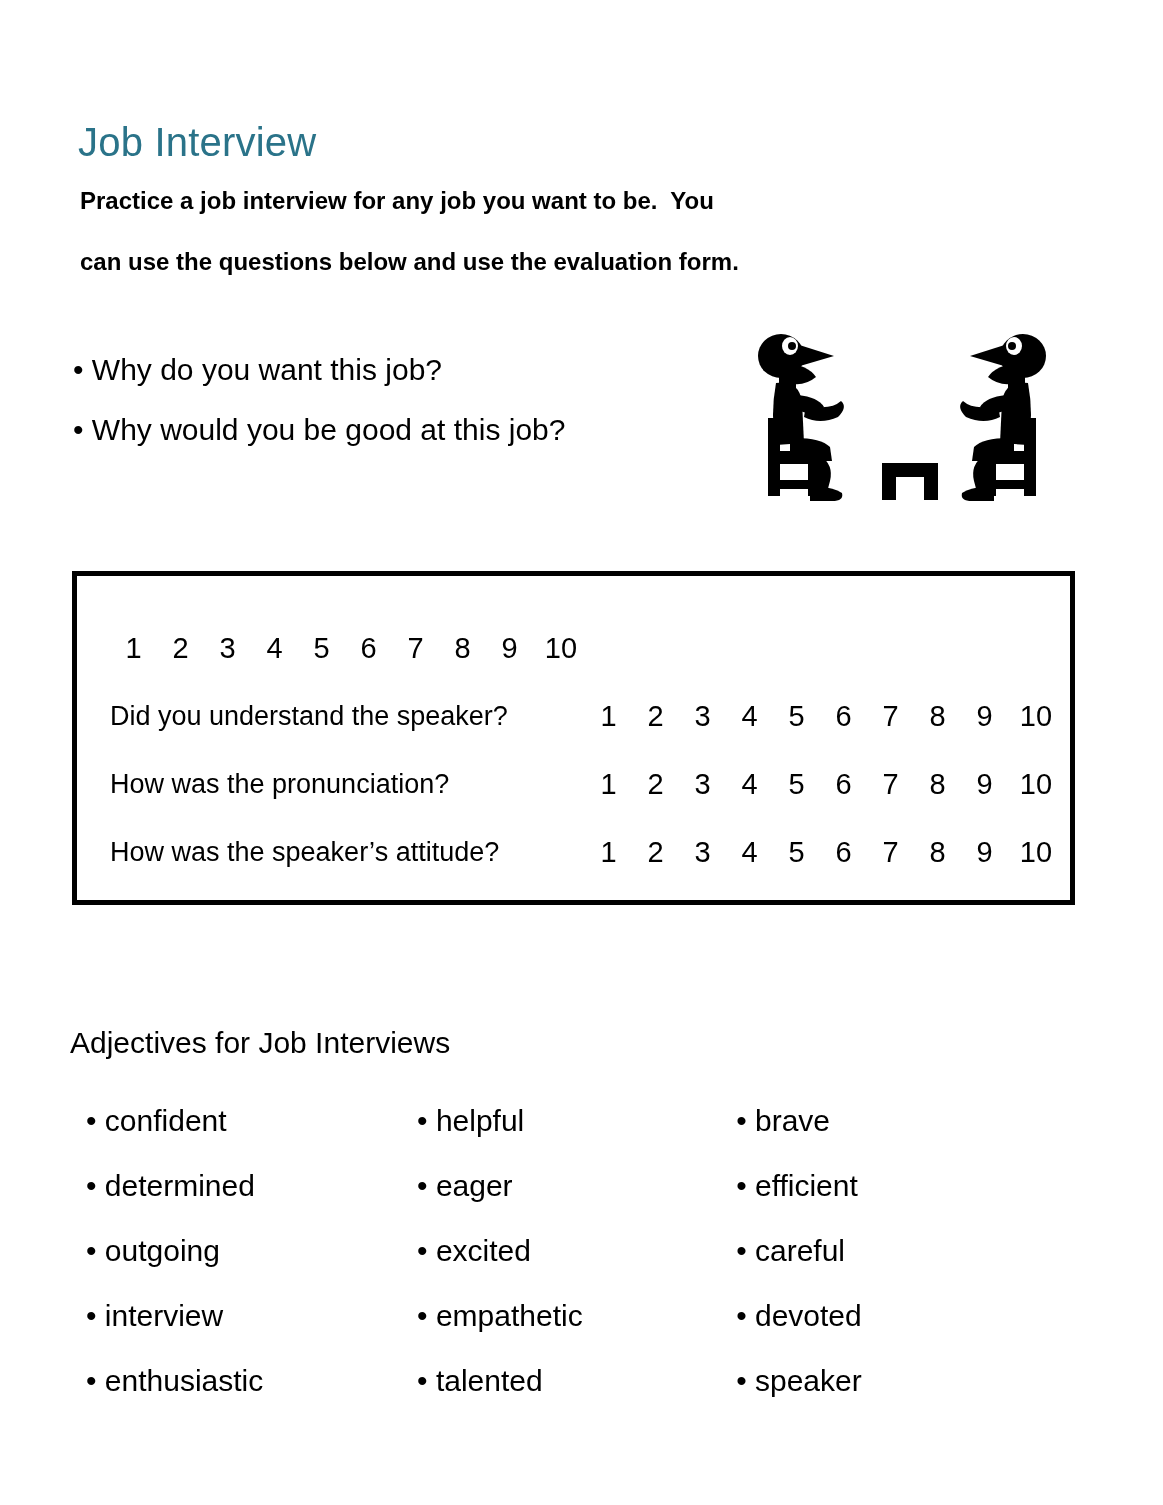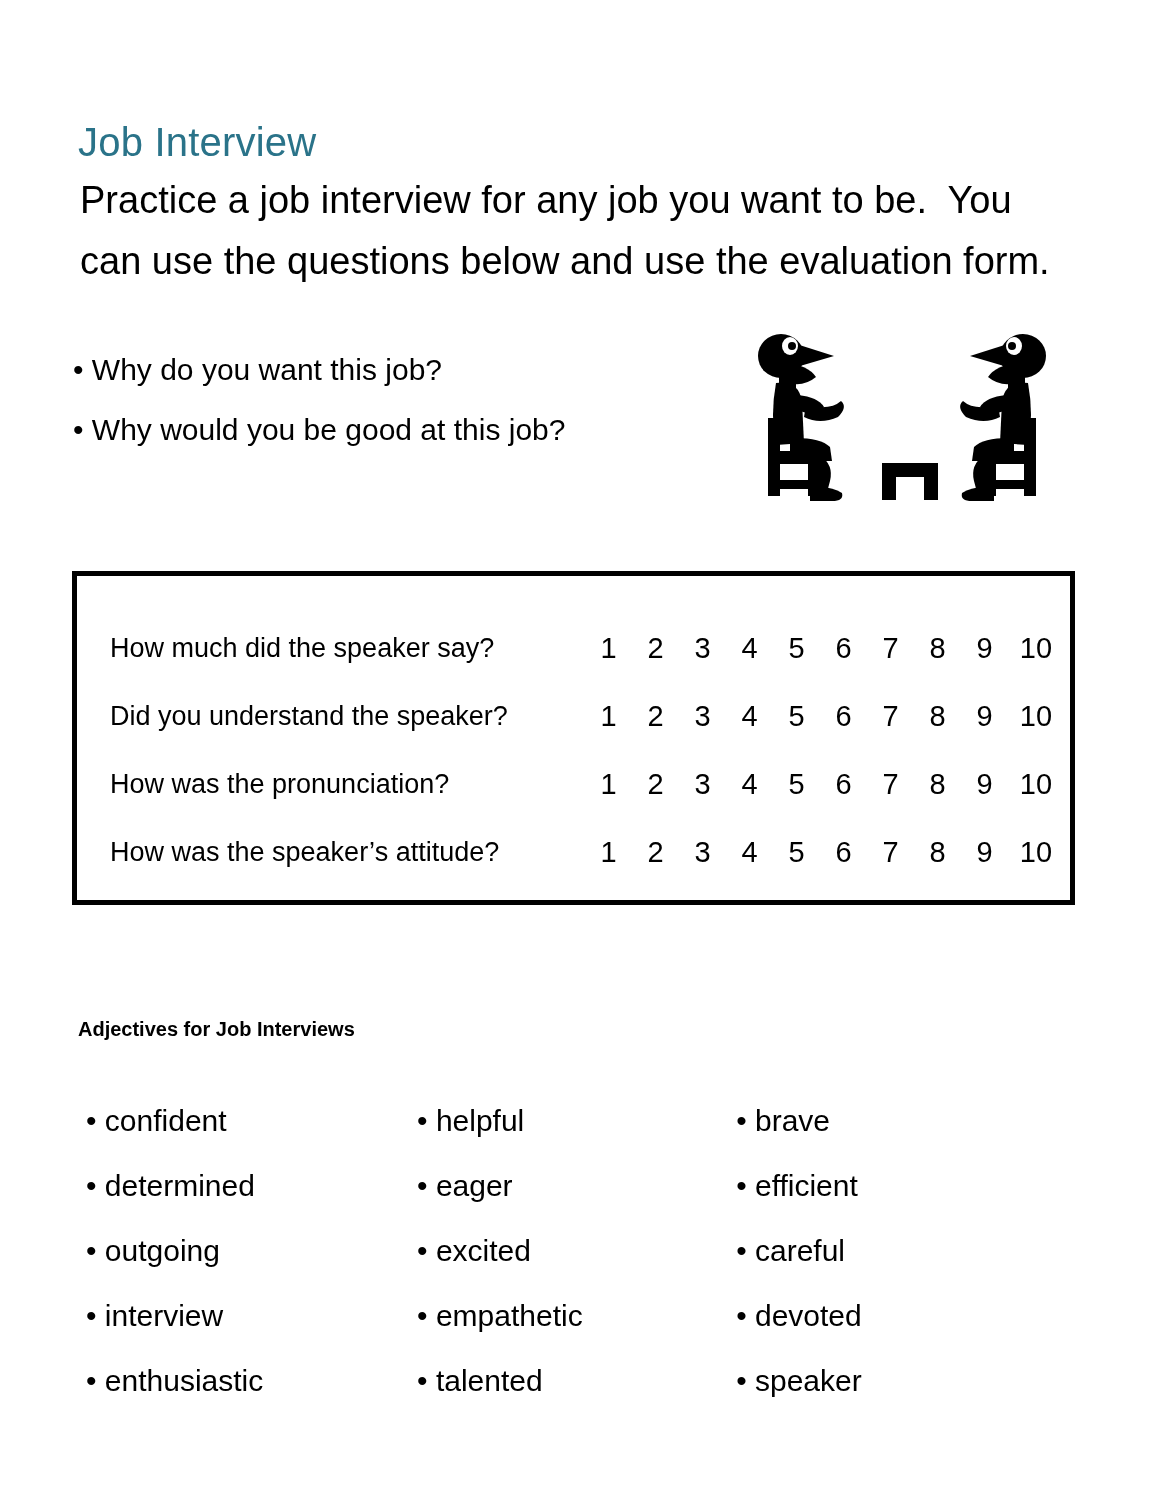--- a/index.html
+++ b/index.html
@@ -29,23 +29,23 @@
     white-space: nowrap;
     margin-top: 36px;
   }
 
   
   .intro {
     position: absolute;
     left: 80px;
     top: 170px;
     width: 980px;
-    font-size: 38px;
+    font-size: 24px;
     line-height: 61px;
-    font-weight: 400;
+    font-weight: 700;
   }
   .intro-line { white-space: pre; display: block; }
 
   
   .questions {
     position: absolute;
     left: 73px;
     top: 340px;
     width: 660px;
     font-size: 30px;
@@ -101,24 +101,24 @@
     font-size: 29px;
     width: 47px;
     text-align: center;
     flex: 0 0 auto;
   }
   .eval-num:last-child { width: 56px; }
 
   
   .adj-heading {
     position: absolute;
-    left: 78px;
+    left: 70px;
     top: 1001px;
-    font-size: 20px;
-    font-weight: 700;
+    font-size: 30px;
+    font-weight: 400;
     white-space: nowrap;
   }
 
   
   .adj-cols {
     position: absolute;
     left: 0;
     top: 1088px;
     width: 1012px;
     display: flex;
@@ -202,21 +202,20 @@
     <circle cx="46" cy="21" r="4" fill="#000000"></circle>
     <ellipse cx="268" cy="21" rx="8" ry="9" fill="#ffffff"></ellipse>
     <circle cx="266" cy="21" r="4" fill="#000000"></circle>
   </svg>
 </div>
 
 <div class="eval-box">
   <div class="eval-rows">
 
     <div class="eval-row">
-      <span class="eval-q">How much did the speaker say?</span>
       <span class="eval-scale">
         <span class="eval-num">1</span>
         <span class="eval-num">2</span>
         <span class="eval-num">3</span>
         <span class="eval-num">4</span>
         <span class="eval-num">5</span>
         <span class="eval-num">6</span>
         <span class="eval-num">7</span>
         <span class="eval-num">8</span>
         <span class="eval-num">9</span>

